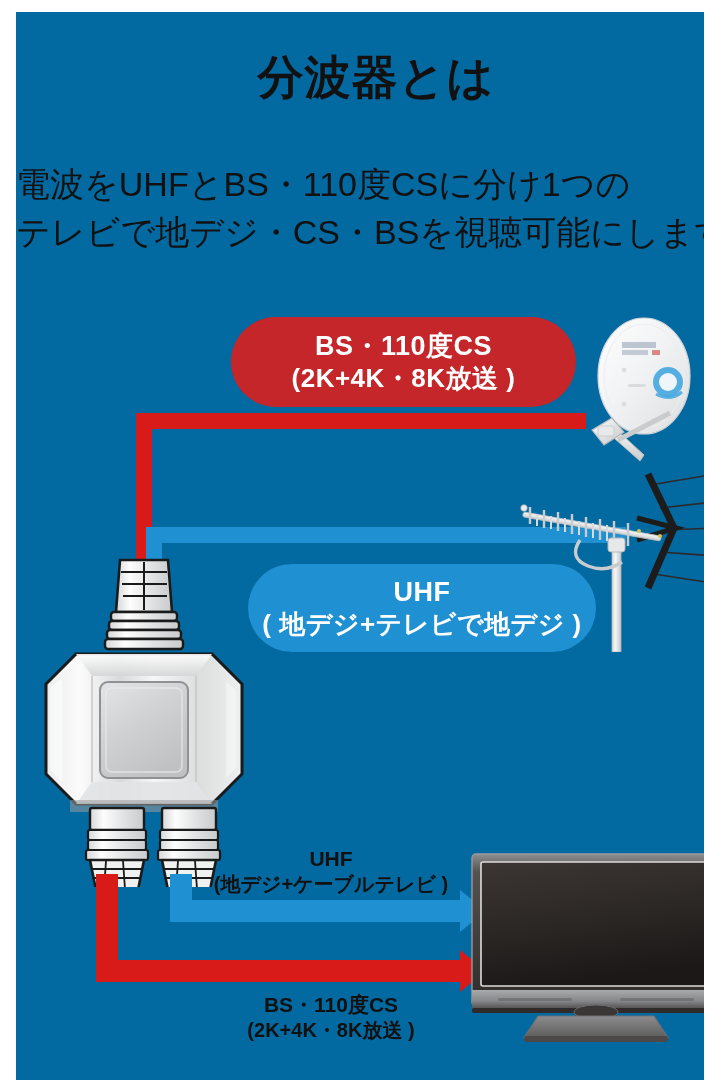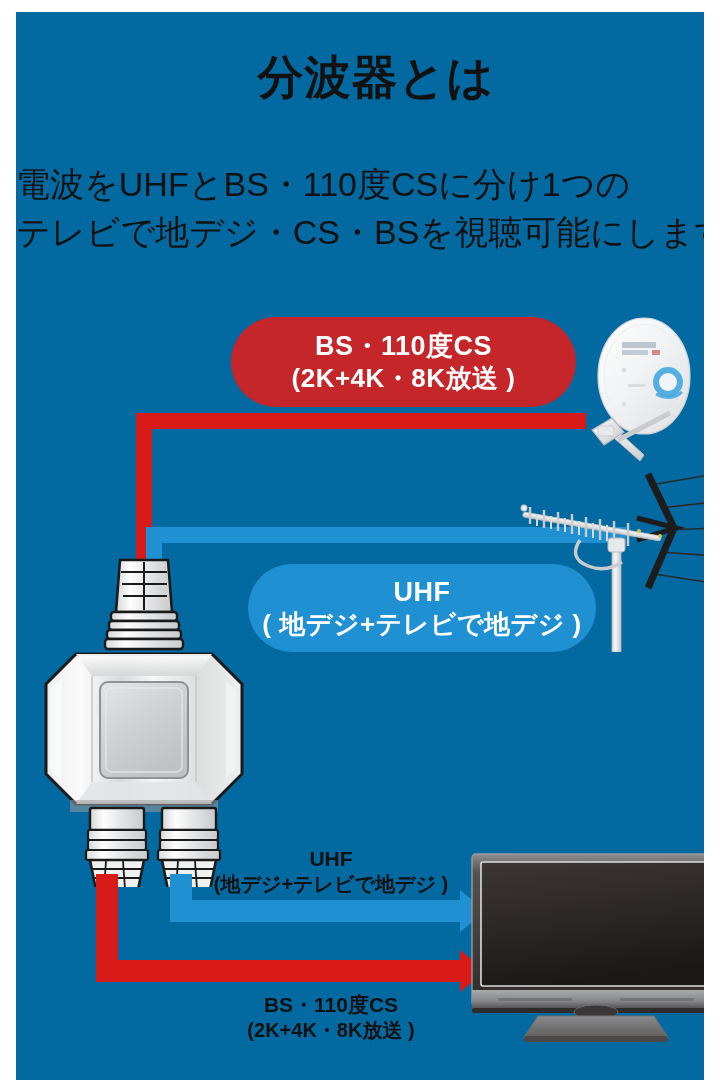--- a/index.html
+++ b/index.html
@@ -385,21 +385,21 @@
   <div class="cable" id="cable-out-bs-vert"></div>
   <div class="cable" id="cable-out-bs-horiz"></div>
   <div class="cable" id="arrow-bs"></div>
 
   <div class="cable" id="cable-out-uhf-vert"></div>
   <div class="cable" id="cable-out-uhf-horiz"></div>
   <div class="cable" id="arrow-uhf"></div>
 
   <div class="caption" id="caption-uhf">
     <span class="c1">UHF</span>
-    <span class="c2">(地デジ+テレビで地デジ )</span>
+    <span class="c2">(地デジ+ケーブルテレビ )</span>
   </div>
   <div class="caption" id="caption-bs">
     <span class="c1">BS・110度CS</span>
     <span class="c2">(2K+4K・8K放送 )</span>
   </div>
 
   <div id="tv">
     <svg viewBox="0 0 256 200" width="256" height="200" xmlns="http://www.w3.org/2000/svg">
       <defs>
         <linearGradient id="screenGrad" x1="0" y1="0" x2="0.25" y2="1">

